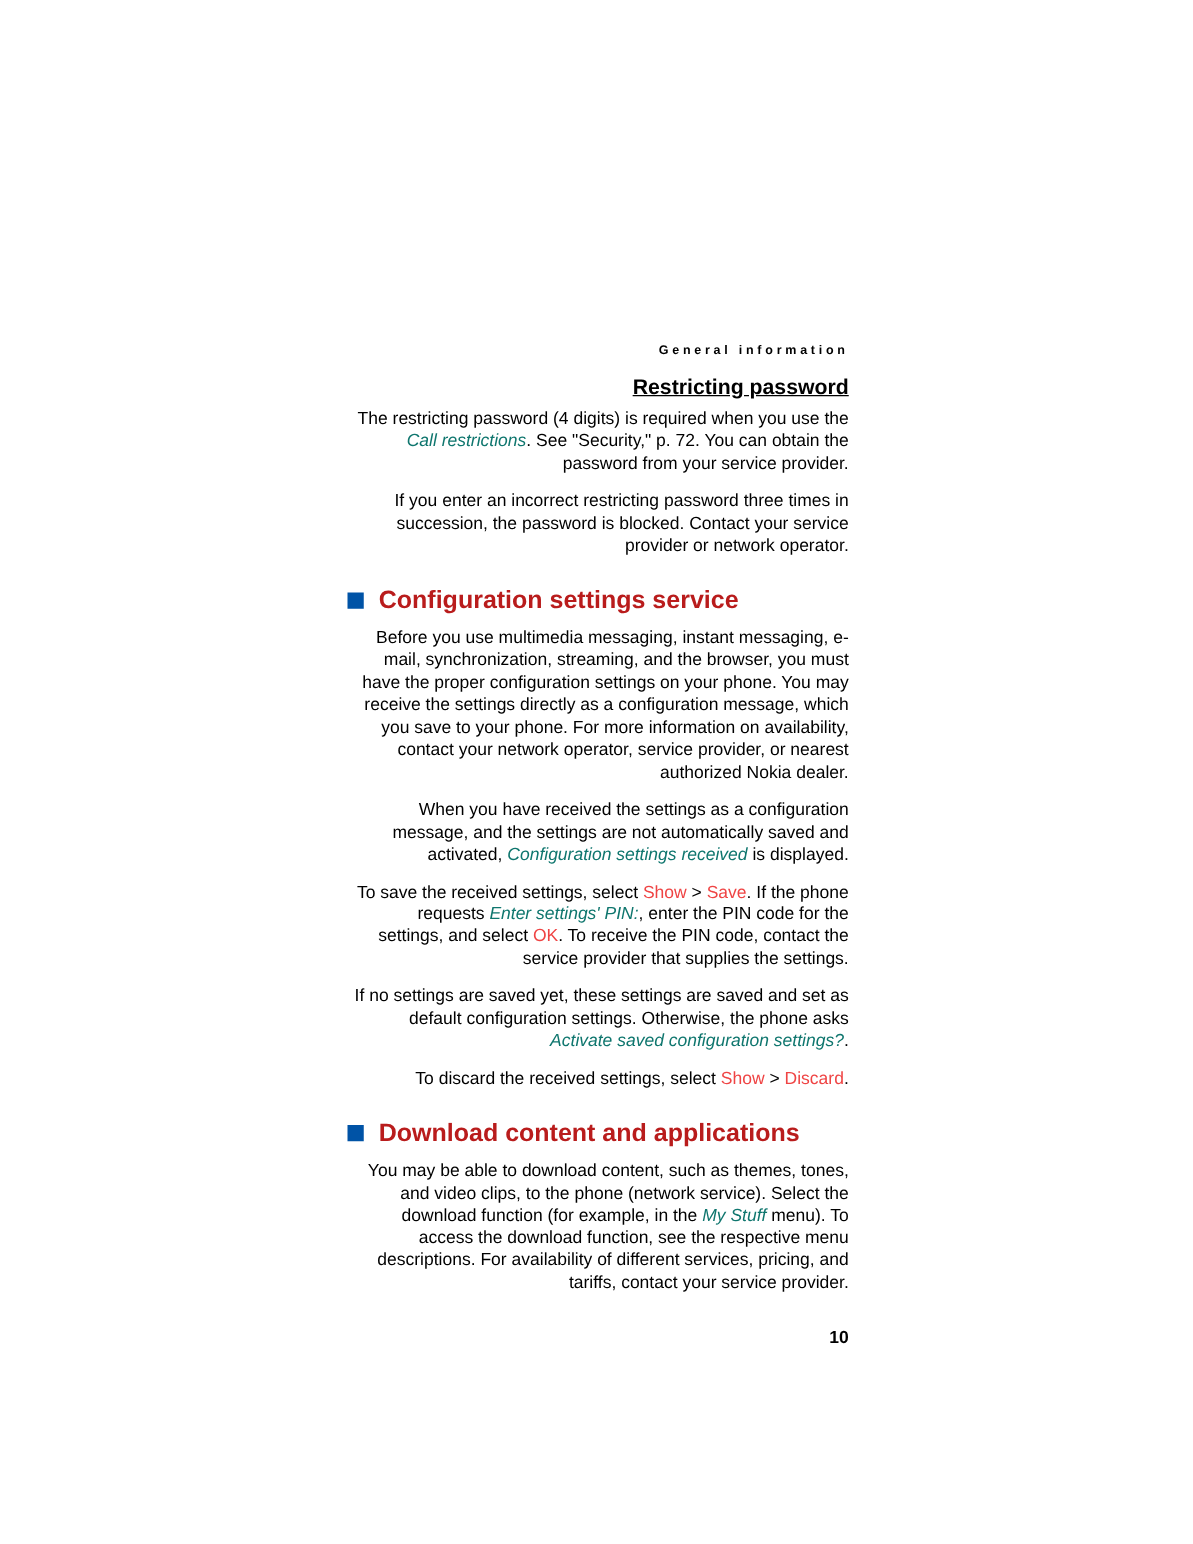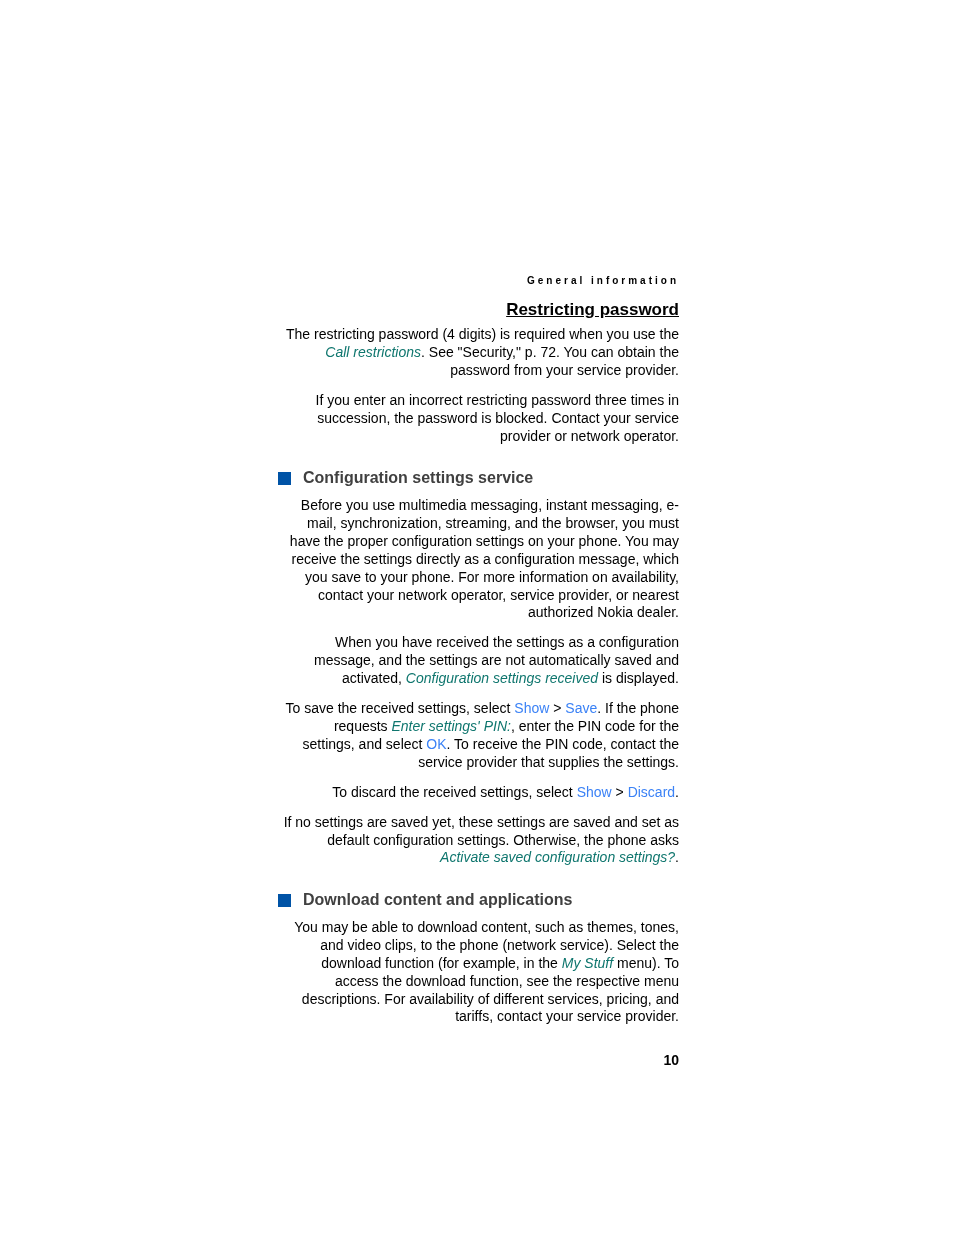--- a/index.html
+++ b/index.html
@@ -40,31 +40,31 @@
     margin-bottom: 10px;
   }
   .section-heading .square {
     width: 13px;
     height: 13px;
     background: #0053a6;
     flex: 0 0 auto;
     margin-right: 12px;
   }
   .section-heading .title {
-    font-size: 16px;
+    font-size: 20px;
     font-weight: bold;
-    color: #404040;
+    color: #b91c1c;
     line-height: 1.1;
   }
   .ui-link {
     color: #0f766e;
     font-style: italic;
   }
   .ui-action {
-    color: #3b82f6;
+    color: #ef4444;
   }
   .important-row {
     display: flex;
     align-items: flex-start;
     gap: 10px;
     margin-top: 6px;
   }
   .important-icon {
     flex: 0 0 auto;
     margin-top: 2px;
@@ -103,25 +103,25 @@
 
   <div class="para">
     <span>When you have received the settings as a configuration message, and the settings are not automatically saved and activated, </span><span class="ui-link">Configuration settings received</span><span> is displayed.</span>
   </div>
 
   <div class="para">
     <span>To save the received settings, select </span><span class="ui-action">Show</span><span> &gt; </span><span class="ui-action">Save</span><span>. If the phone requests </span><span class="ui-link">Enter settings' PIN:</span><span>, enter the PIN code for the settings, and select </span><span class="ui-action">OK</span><span>. To receive the PIN code, contact the service provider that supplies the settings.</span>
   </div>
 
   <div class="para">
-    <span>To discard the received settings, select </span><span class="ui-action">Show</span><span> &gt; </span><span class="ui-action">Discard</span><span>.</span>
+    <span>If no settings are saved yet, these settings are saved and set as default configuration settings. Otherwise, the phone asks </span><span class="ui-link">Activate saved configuration settings?</span><span>.</span>
   </div>
 
   <div class="para">
-    <span>If no settings are saved yet, these settings are saved and set as default configuration settings. Otherwise, the phone asks </span><span class="ui-link">Activate saved configuration settings?</span><span>.</span>
+    <span>To discard the received settings, select </span><span class="ui-action">Show</span><span> &gt; </span><span class="ui-action">Discard</span><span>.</span>
   </div>
 
   <div class="section-heading">
     <div class="square"></div>
     <div class="title">Download content and applications</div>
   </div>
 
   <div class="para">
     <span>You may be able to download content, such as themes, tones, and video clips, to the phone (network service). Select the download function (for example, in the </span><span class="ui-link">My Stuff</span><span> menu). To access the download function, see the respective menu descriptions. For availability of different services, pricing, and tariffs, contact your service provider.</span>
   </div>

